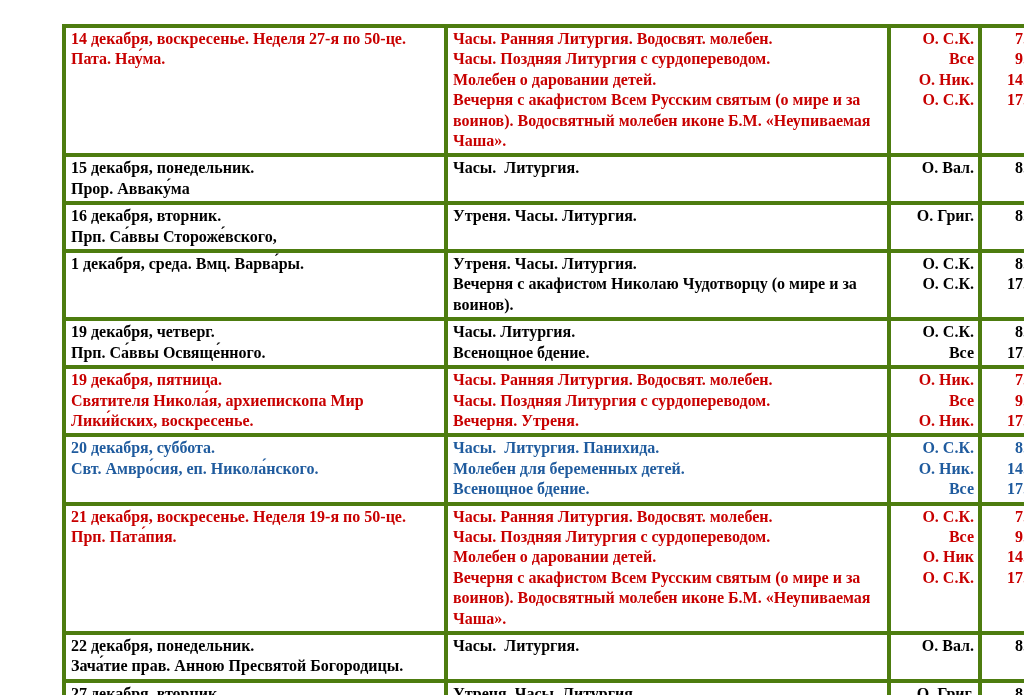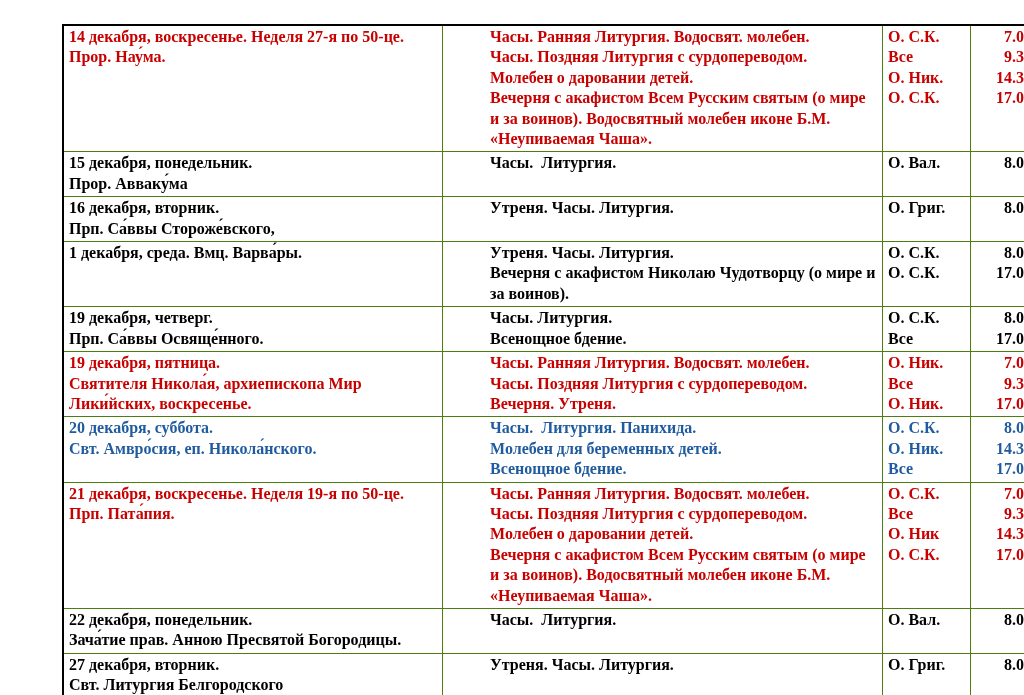--- a/index.html
+++ b/index.html
@@ -17,41 +17,41 @@
     font-size: 16px;
     line-height: 20.4px;
   }
   table.schedule {
     border-collapse: collapse;
     table-layout: fixed;
     width: 933px;
     border: 2px solid #000;
   }
   table.schedule td {
-    border: 1px solid #4d7c0f;
+    border: 4px solid #4d7c0f;
     vertical-align: top;
     padding: 1px 4px 2px 5px;
   }
   td.date-cell     { width: 369px; }
   td.services-cell { width: 430px; }
-  td.priest-cell   { width: 78px;  padding-left: 7px; }
+  td.priest-cell   { width: 78px;  padding-left: 7px; text-align: right; }
   td.time-cell     { width: 56px;  text-align: right; padding-right: 6px; }
-  .service-line { white-space: pre-wrap; margin-left: 42px; }
+  .service-line { white-space: pre-wrap; }
   .date-line, .service-line, .priest-label, .time-value { min-height: 20.4px; }
 </style>
 </head>
 <body>
 
 <div class="page">
   <table class="schedule">
     <tbody>
         <tr class="row" style="color: rgb(200, 0, 0);">
     <td class="date-cell">
             <div class="date-line">14 декабря, воскресенье. Неделя 27-я по 50-це.</div>
-            <div class="date-line">Прор. Нау́ма.</div>
+            <div class="date-line">Пата. Нау́ма.</div>
           </td>
     <td class="services-cell">
             <div class="service-line">Часы. Ранняя Литургия. Водосвят. молебен.</div>
             <div class="service-line">Часы. Поздняя Литургия с сурдопереводом.</div>
             <div class="service-line">Молебен о даровании детей.</div>
             <div class="service-line">Вечерня с акафистом Всем Русским святым (о мире и за воинов). Водосвятный молебен иконе Б.М. «Неупиваемая Чаша».</div>
           </td>
     <td class="priest-cell">
             <div class="priest-label">О. С.К.</div>
             <div class="priest-label">Все</div>

